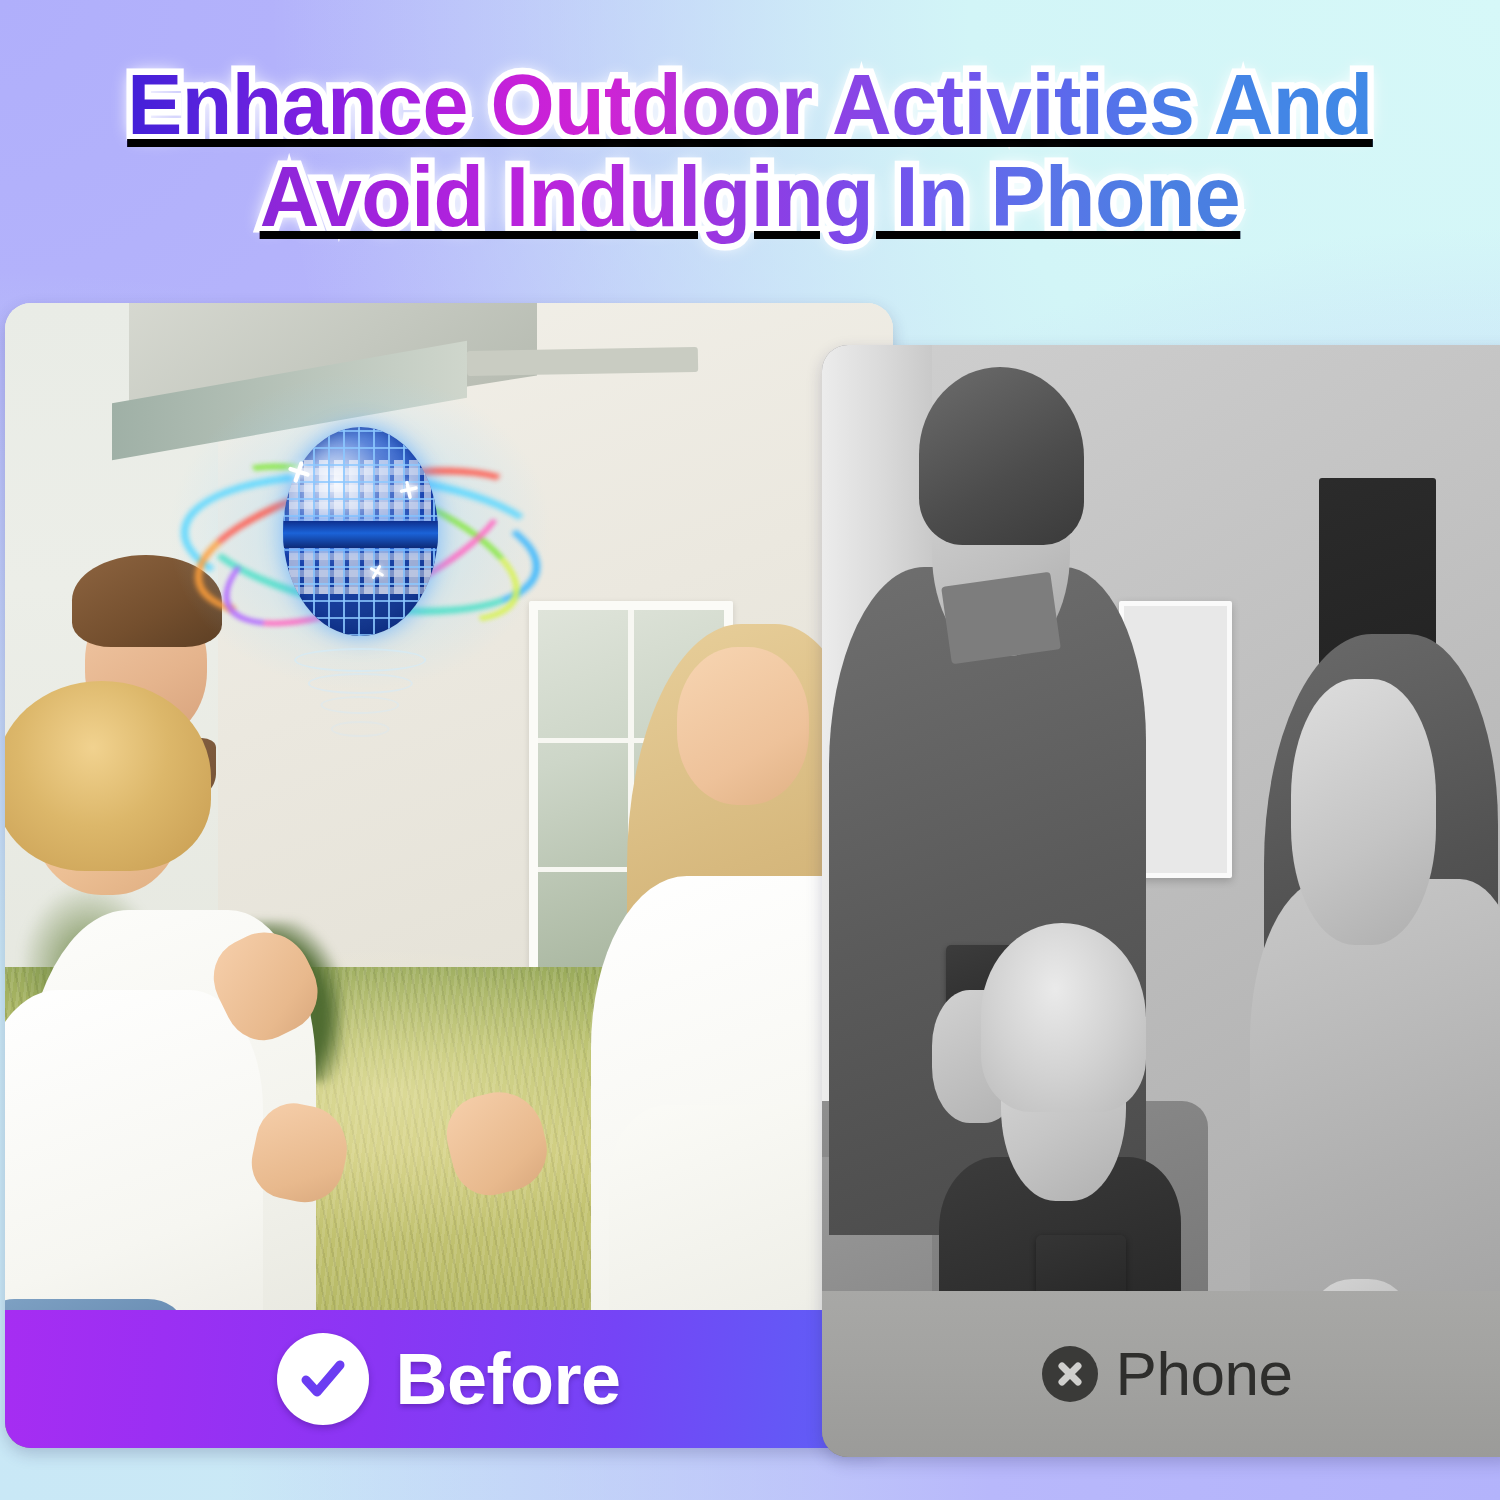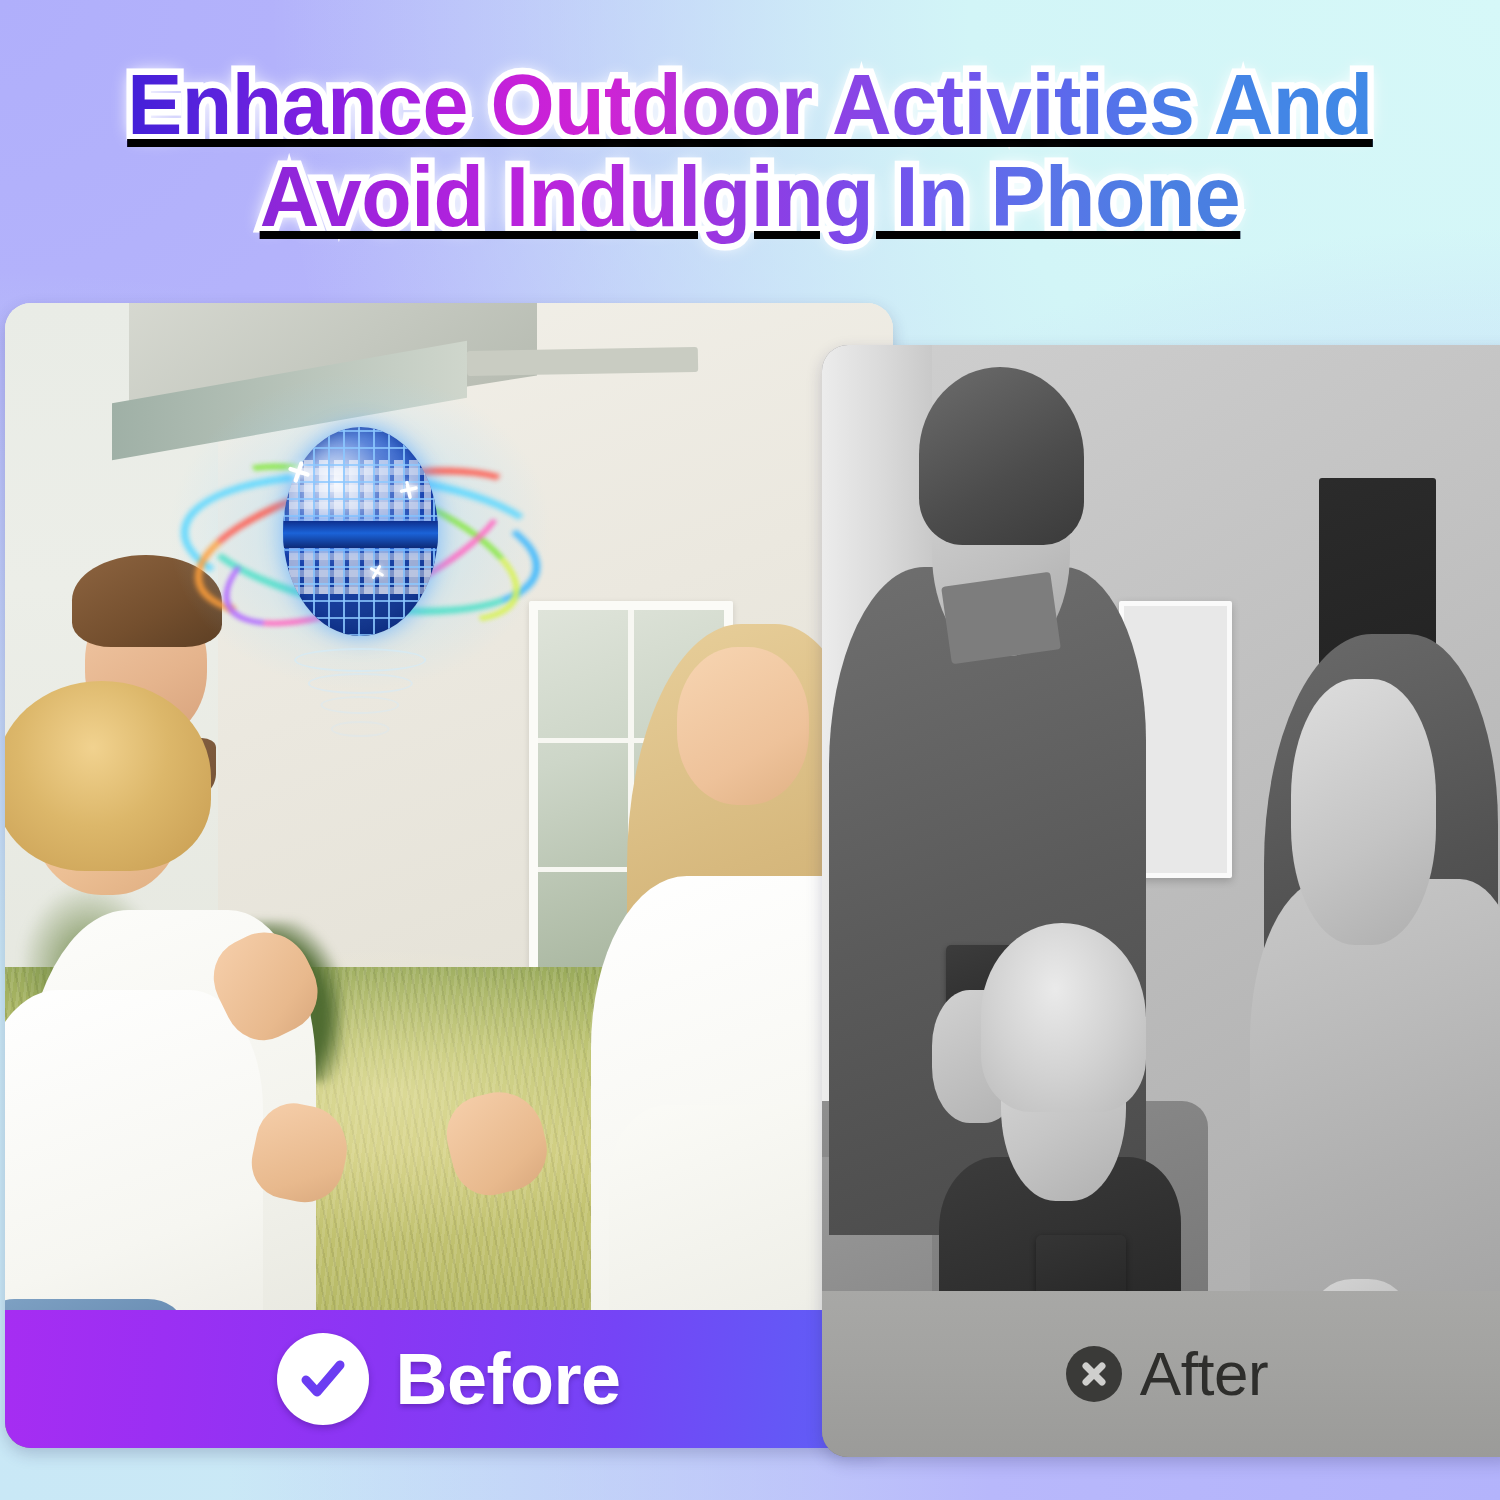--- a/index.html
+++ b/index.html
@@ -575,16 +575,16 @@
     <div class="b-hand"></div>
   </div>
 
   <div class="bar" id="bar-after">
     <div class="bar-inner">
       <div class="x-circle">
         <svg width="34" height="34" viewBox="0 0 34 34">
           <path d="M9 9 L25 25 M25 9 L9 25" fill="none" stroke="#cfcfcd" stroke-width="7" stroke-linecap="round"></path>
         </svg>
       </div>
-      <span class="bar-label" id="lbl-after">After</span>
+      <span class="bar-label" id="lbl-after">Phone</span>
     </div>
   </div>
 </div>
 
 </body></html>

